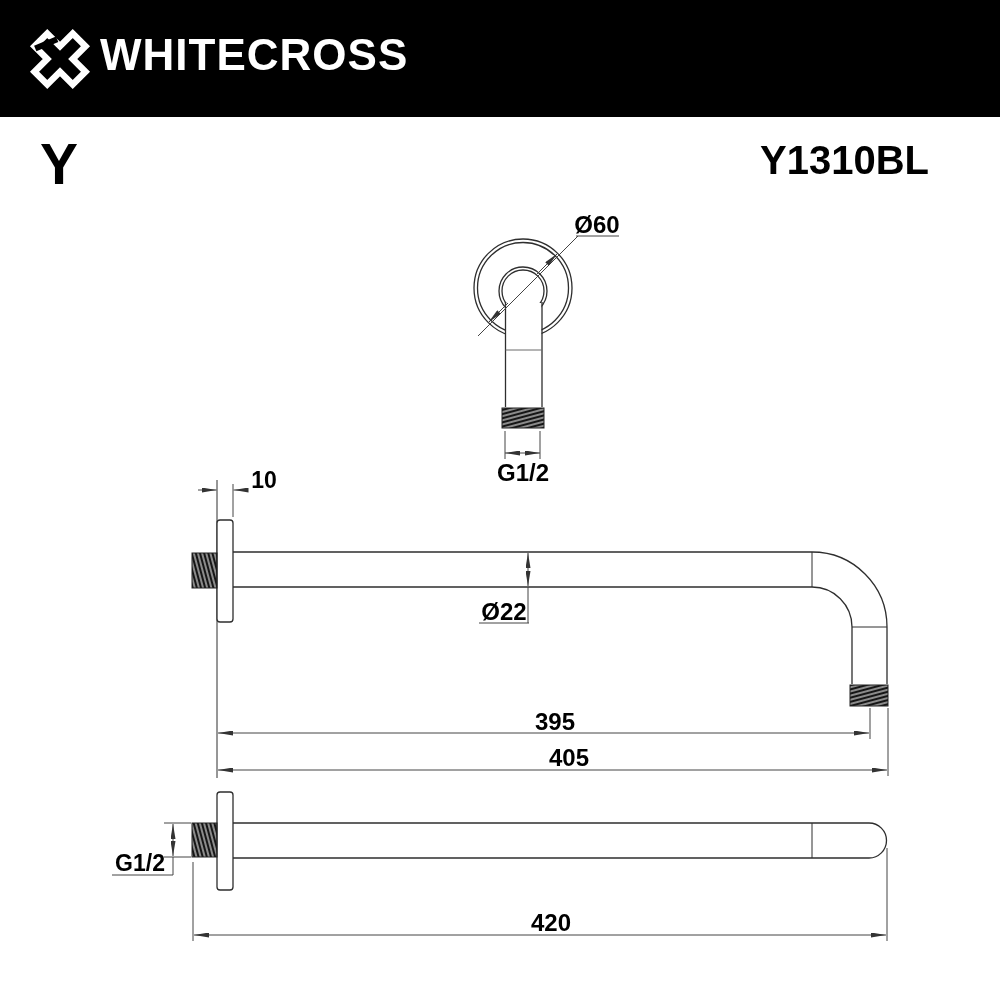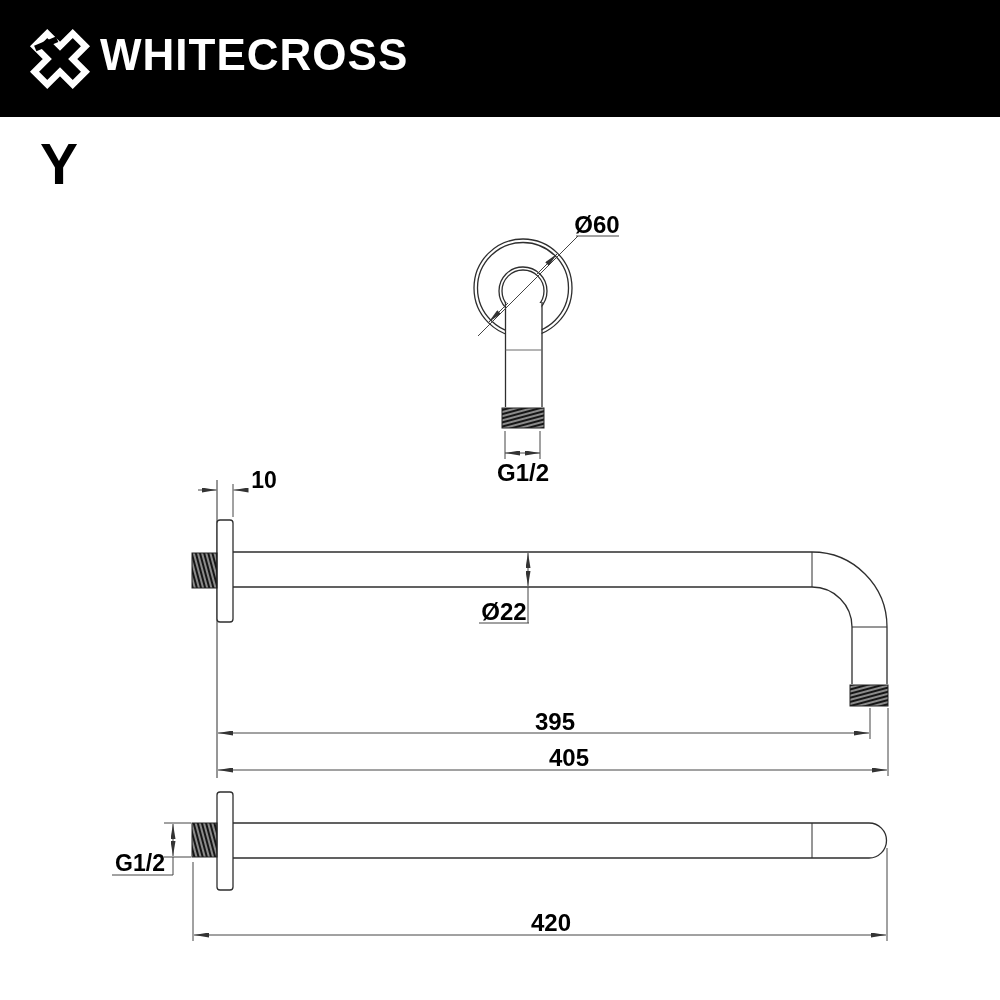--- a/index.html
+++ b/index.html
@@ -25,20 +25,21 @@
         <g transform="translate(32,31) rotate(45)">
           <path d="M -9 -27 L 9 -27 L 9 -9 L 27 -9 L 27 9 L 9 9 L 9 27 L -9 27 L -9 9 L -27 9 L -27 -9 L -9 -9 Z" fill="none" stroke="#ffffff" stroke-width="6.5" stroke-linejoin="miter"></path>
           <line x1="-16" y1="-12" x2="-25" y2="10" stroke="#000000" stroke-width="6"></line>
         </g>
       </svg>
     </div>
     <div class="brand">WHITECROSS</div>
   </div>
 
   <div class="series">Y</div>
+  <div class="model">Y1310BL</div>
 
   <svg id="drawing" width="1000" height="1000" viewBox="0 0 1000 1000">
     <defs>
       <marker id="arr" viewBox="0 0 12 4" refX="12" refY="2" markerWidth="15" markerHeight="5" orient="auto-start-reverse" markerUnits="userSpaceOnUse">
         <path d="M0,0 L12,2 L0,4 Z" fill="#333"></path>
       </marker>
 
       <pattern id="thv" width="4" height="4" patternUnits="userSpaceOnUse" patternTransform="rotate(-15)">
         <line x1="0" y1="2" x2="4" y2="2" stroke="#161616" stroke-width="3"></line>
       </pattern>

